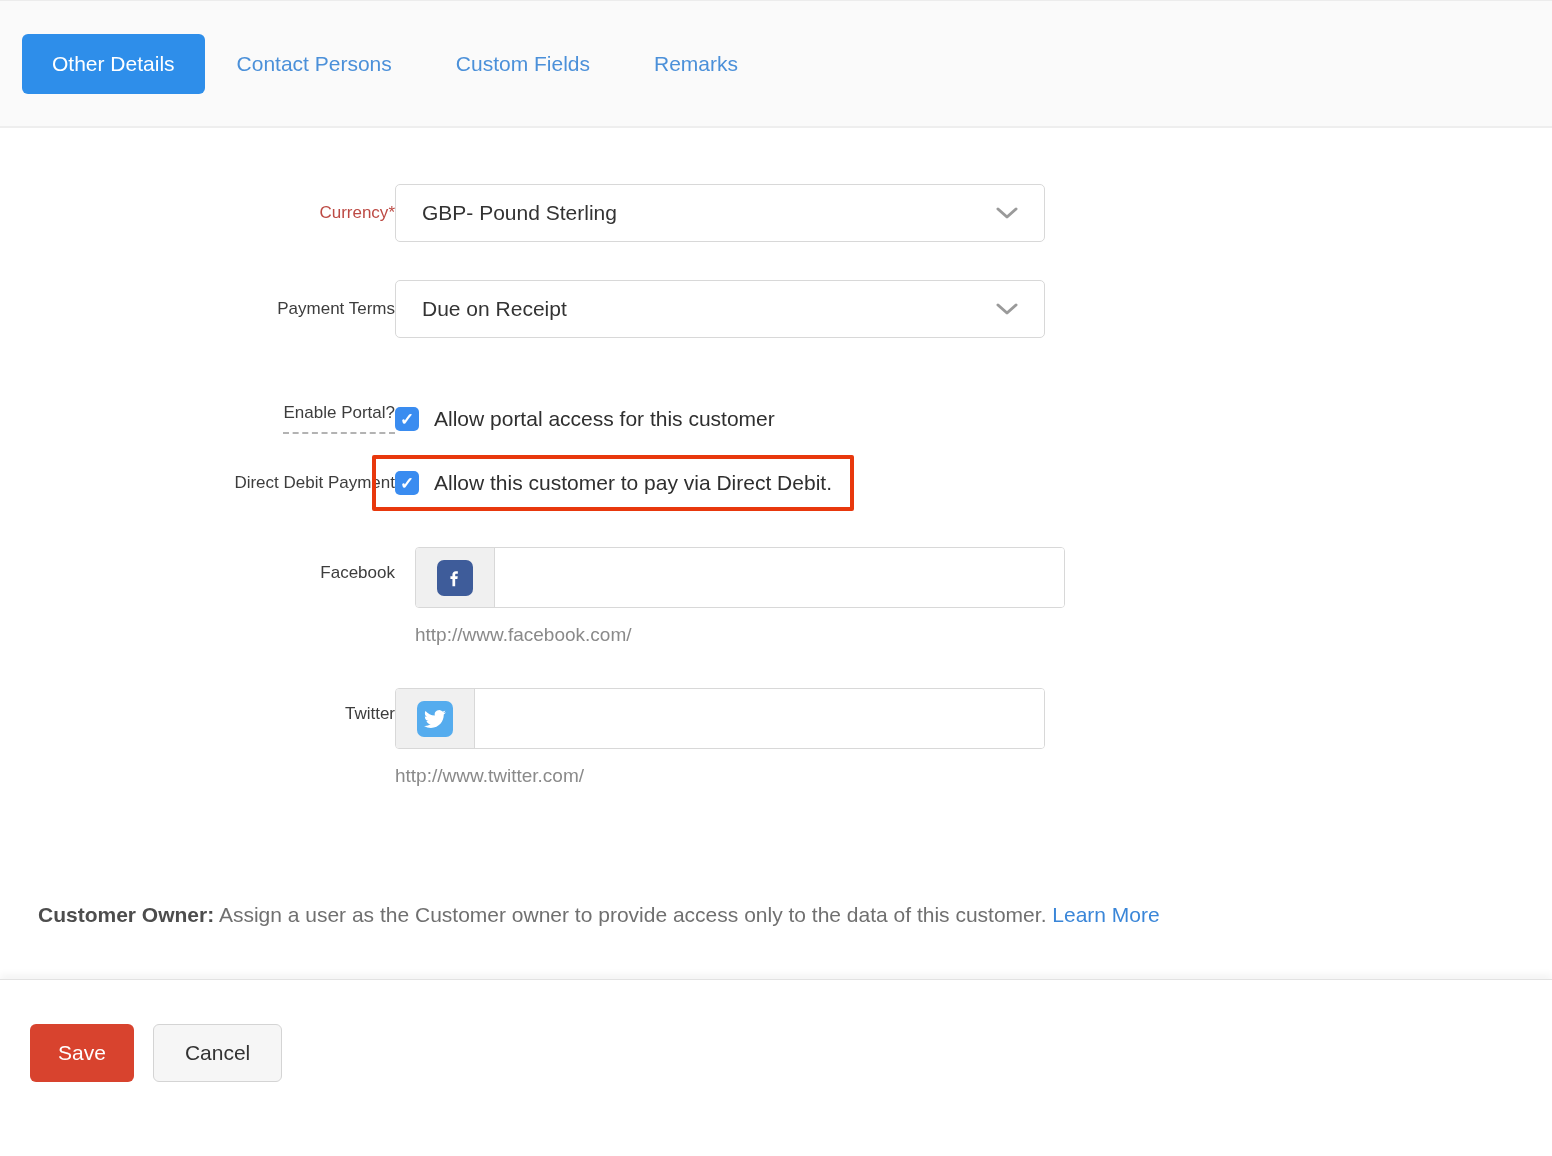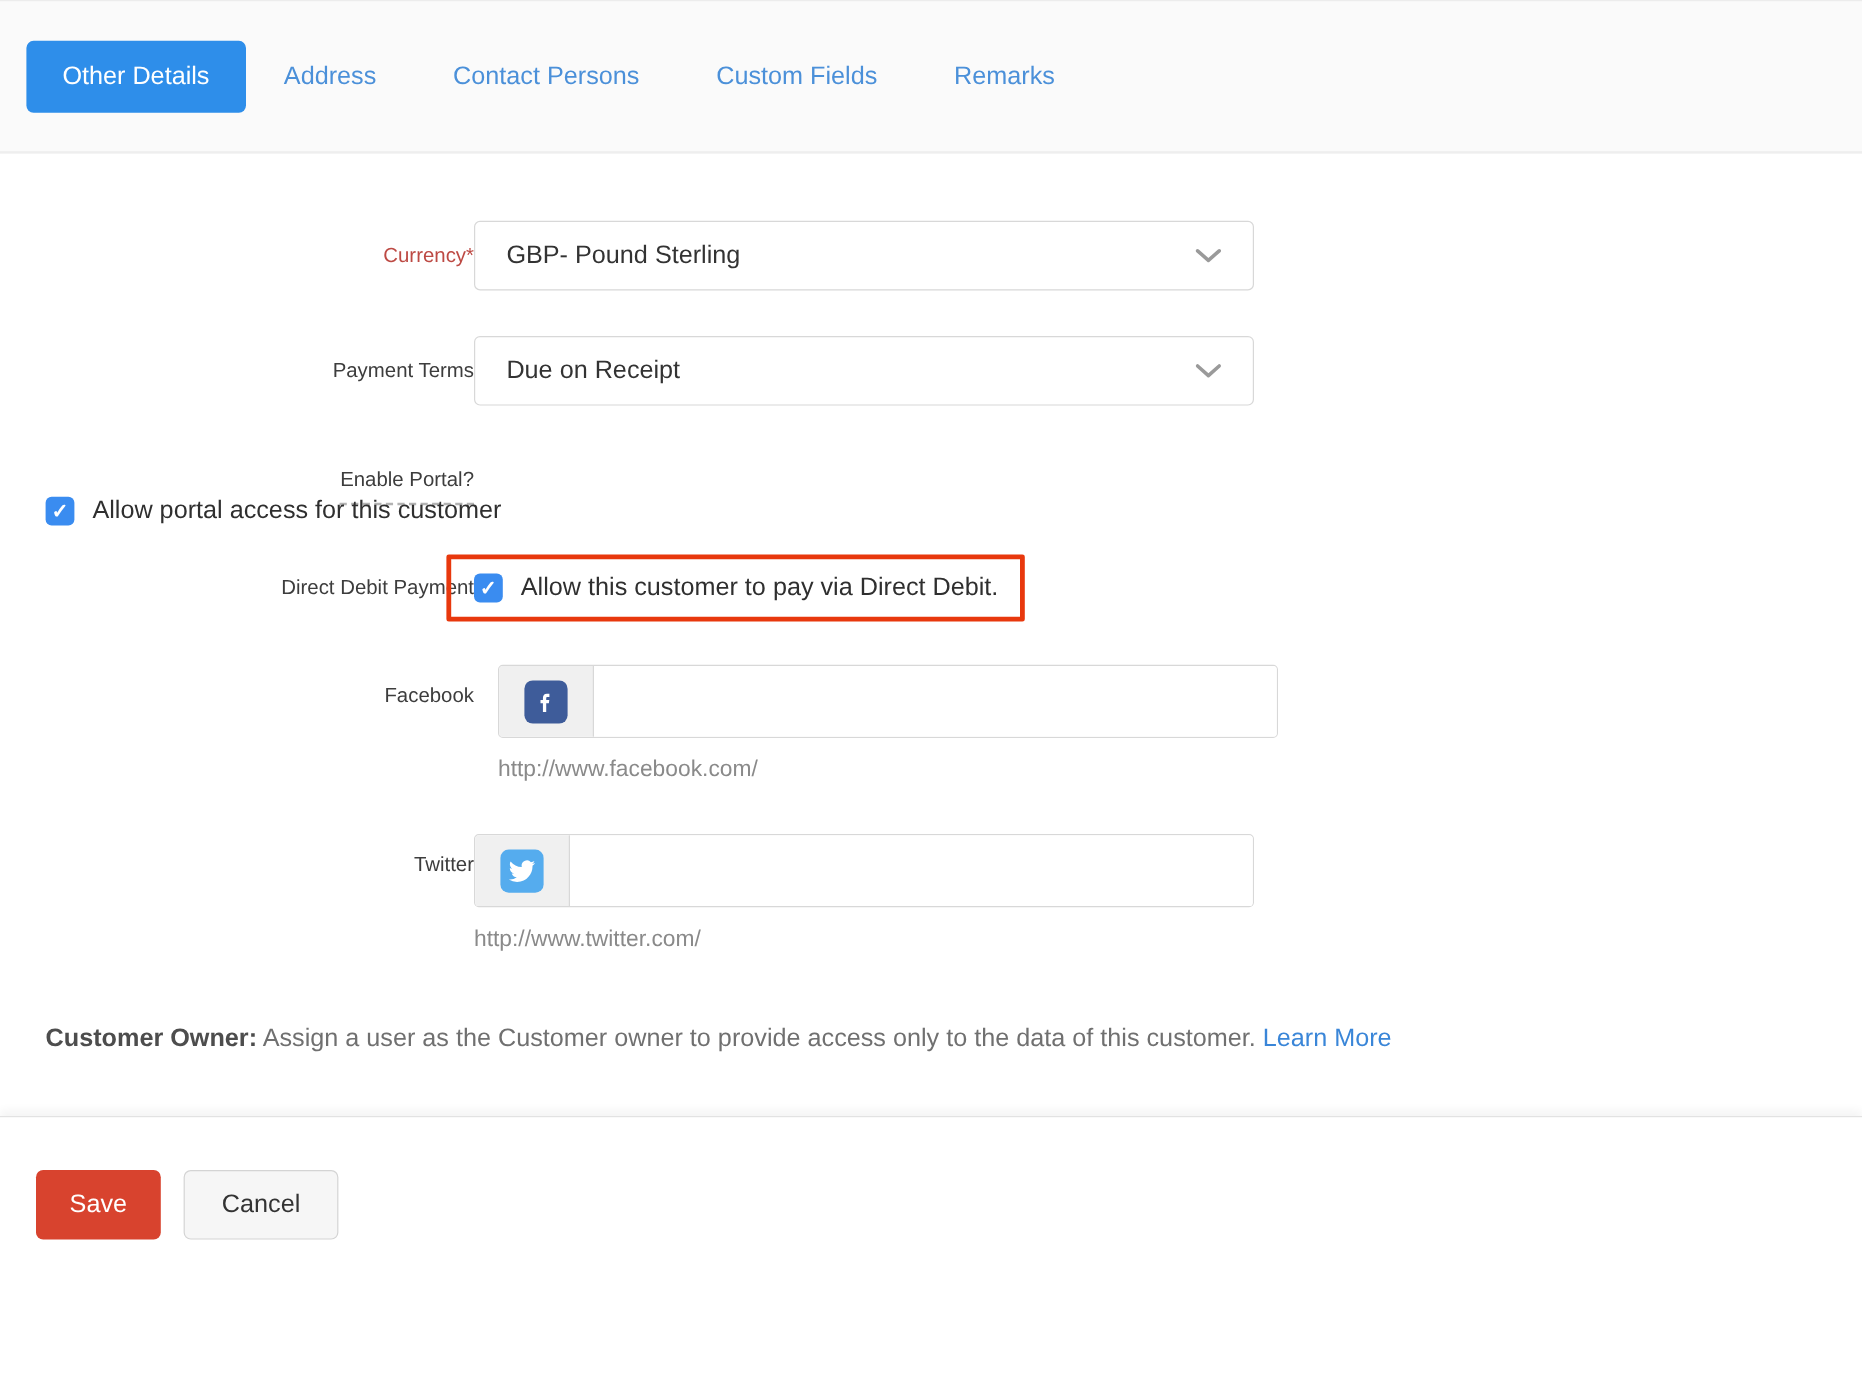--- a/index.html
+++ b/index.html
@@ -17,21 +17,21 @@
 
   
   .content { padding: 0 38px; }
   .form-row { display: flex; align-items: center; }
   .label-col { width: 357px; flex-shrink: 0; font-size: 17px; color: #3d3d3d; text-align: right; }
   .label-col .dashed { border-bottom: 2px dashed #b3b3b3; padding-bottom: 10px; }
   .field-col { width: 650px; }
 
   .row-currency { margin-top: 56px; }
   .row-payment  { margin-top: 38px; }
-  .row-portal   { margin-top: 52px; align-items: flex-start; flex-direction: column; }
+  .row-portal   { margin-top: 65px; align-items: flex-start; }
   .row-debit    { margin-top: 24px; }
   .row-language { margin-top: 22px; }
   .row-facebook { margin-top: 36px; align-items: flex-start; gap: 20px; }
   .row-twitter  { margin-top: 42px; align-items: flex-start; }
 
   .req { color: #bd4a44; }
   .label-red { color: #bd4a44; }
 
   .select { height: 58px; width: 650px; border: 1px solid #d8d8d8;
     border-radius: 5px; background: #fff; display: flex; align-items: center;
@@ -56,40 +56,39 @@
     display: flex; align-items: center; justify-content: center; flex-shrink: 0; }
   .sq-icon { width: 36px; height: 36px; border-radius: 7px; display: flex;
     align-items: center; justify-content: center; }
   .fb { background: #3e5c9a; }
   .tw { background: #55acee; }
   .text-input { flex: 1; border: none; outline: none; font-size: 20px;
     padding: 0 16px; color: #333; background: #fff; }
   .hint { margin-top: 16px; font-size: 19px; color: #8a8a8a; }
 
   
-  .note { margin-top: 60px; font-size: 21px; color: #707070; }
+  .note { margin-top: 116px; font-size: 21px; color: #707070; }
   .note .note-bold { font-weight: bold; color: #4d4d4d; }
   .note .note-link { color: #3a86d8; cursor: pointer; }
 
   
   .footer { margin-top: 52px; border-top: 1px solid #e2e2e2;
     box-shadow: 0 -5px 7px rgba(0,0,0,0.045); padding: 33px 30px 0 30px;
     display: flex; align-items: center; background: #fff; height: 114px; }
   .btn { height: 58px; font-size: 21px; border-radius: 6px; cursor: pointer;
     font-family: "Liberation Sans", sans-serif; }
   .btn-save { background: #d8432e; color: #fff; border: none; padding: 0 28px; }
   .btn-cancel { background: #f6f6f6; color: #333; border: 1px solid #d4d4d4;
     padding: 0 31px; margin-left: 19px; }
 </style>
 </head>
 <body>
 
 <div class="tabbar">
   <div class="tab active">Other Details</div>
-  <div class="tab">Address</div>
   <div class="tab">Contact Persons</div>
   <div class="tab">Custom Fields</div>
   <div class="tab">Remarks</div>
 </div>
 
 <div class="content">
 
   <div class="form-row row-currency">
     <div class="label-col label-red"><span>Currency</span><span class="req">*</span></div>
     <div class="field-col">

